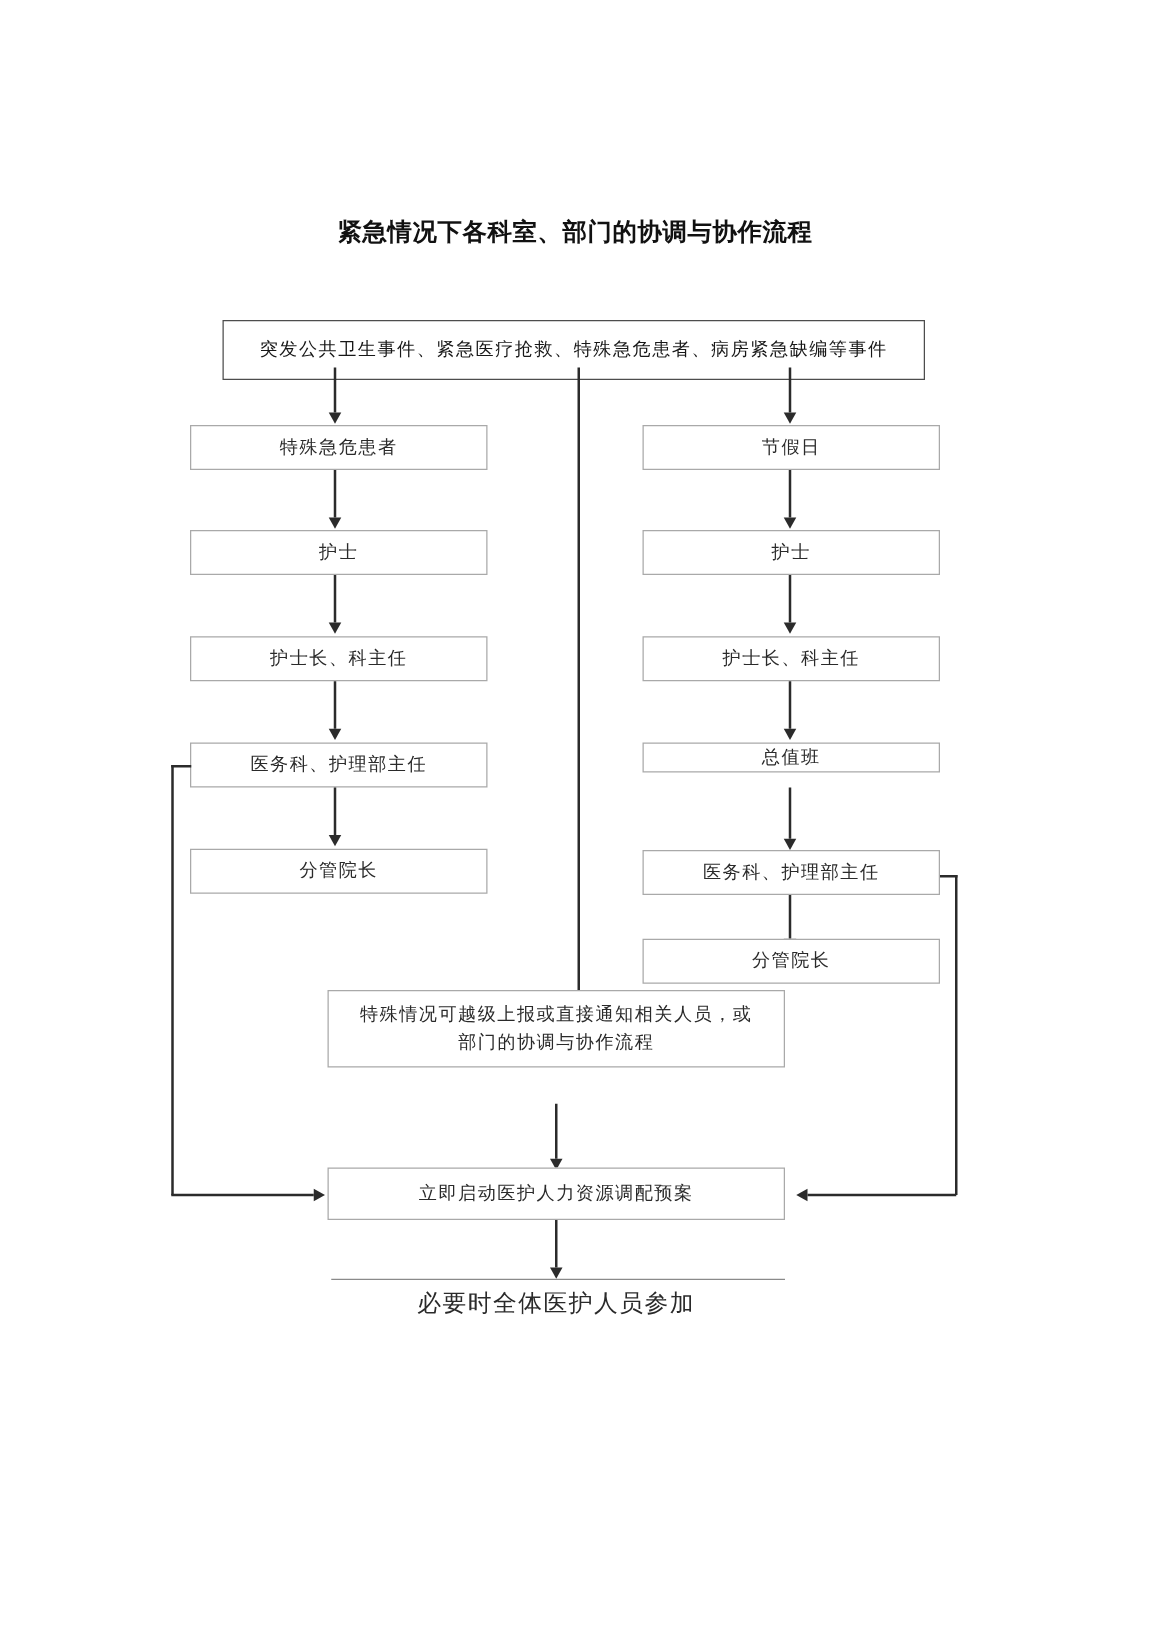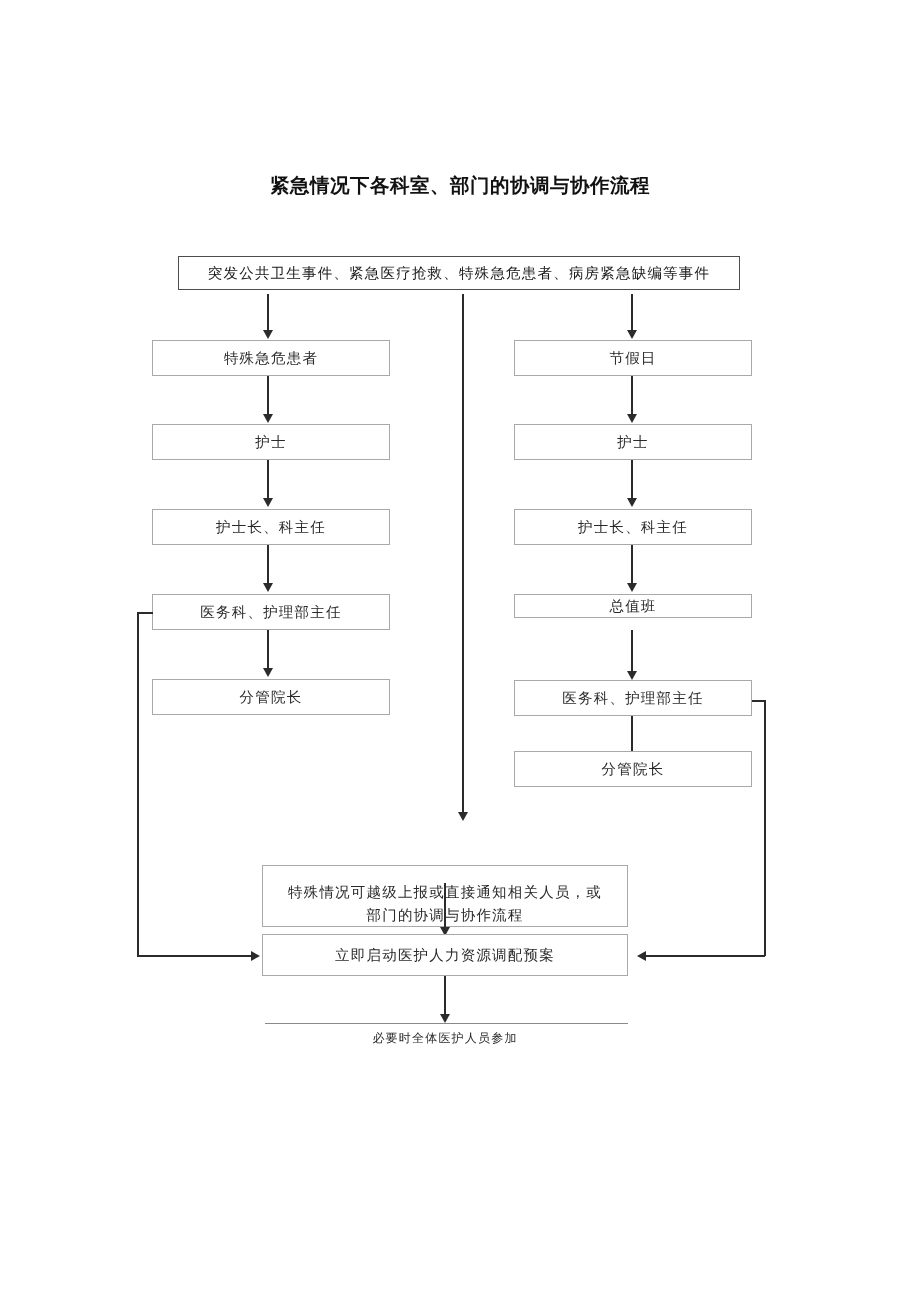--- a/index.html
+++ b/index.html
@@ -86,34 +86,34 @@
     border-right: 9px solid #2b2b2b;
   }
   .rule {
     position: absolute;
     height: 1px;
     background: #8a8a8a;
   }
   .footnote {
     position: absolute;
     text-align: center;
-    font-size: 12px;
+    font-size: 19px;
     letter-spacing: 1.2px;
     color: #2a2a2a;
     white-space: nowrap;
   }
 </style>
 </head>
 <body>
 
 <div id="page">
 
   <div class="title">紧急情况下各科室、部门的协调与协作流程</div>
 
-  <div class="node strong" style="left:178px; top:256px; width:562px; height:34px;">
+  <div class="node strong" style="left:178px; top:256px; width:562px; height:48px;">
     <span class="txt">突发公共卫生事件、紧急医疗抢救、特殊急危患者、病房紧急缺编等事件</span>
   </div>
 
   <div class="vline" style="left:267px; top:294px; height:36px;"></div>
   <div class="arrow-down" style="left:263px; top:330px;"></div>
 
   <div class="vline" style="left:462px; top:294px; height:518px;"></div>
   <div class="arrow-down" style="left:458px; top:812px;"></div>
 
   <div class="vline" style="left:631px; top:294px; height:36px;"></div>
@@ -193,21 +193,21 @@
 
   <div class="node" style="left:514px; top:751px; width:238px; height:36px;">
     <span class="txt">分管院长</span>
   </div>
 
   <div class="hline" style="left:752px; top:700px; width:14px;"></div>
   <div class="vline" style="left:764px; top:700px; height:256px;"></div>
   <div class="hline" style="left:646px; top:955px; width:119px;"></div>
   <div class="arrow-left" style="left:637px; top:951px;"></div>
 
-  <div class="node" style="left:262px; top:865px; width:366px; height:62px;align-items:flex-end;">
+  <div class="node" style="left:262px; top:792px; width:366px; height:62px;">
     <span class="txt"><span>特殊情况可越级上报或直接通知相关人员，或</span><br><span>部门的协调与协作流程</span></span>
   </div>
 
   <div class="vline" style="left:444px; top:883px; height:44px;"></div>
   <div class="arrow-down" style="left:440px; top:927px;"></div>
 
   <div class="node" style="left:262px; top:934px; width:366px; height:42px;">
     <span class="txt">立即启动医护人力资源调配预案</span>
   </div>
 

